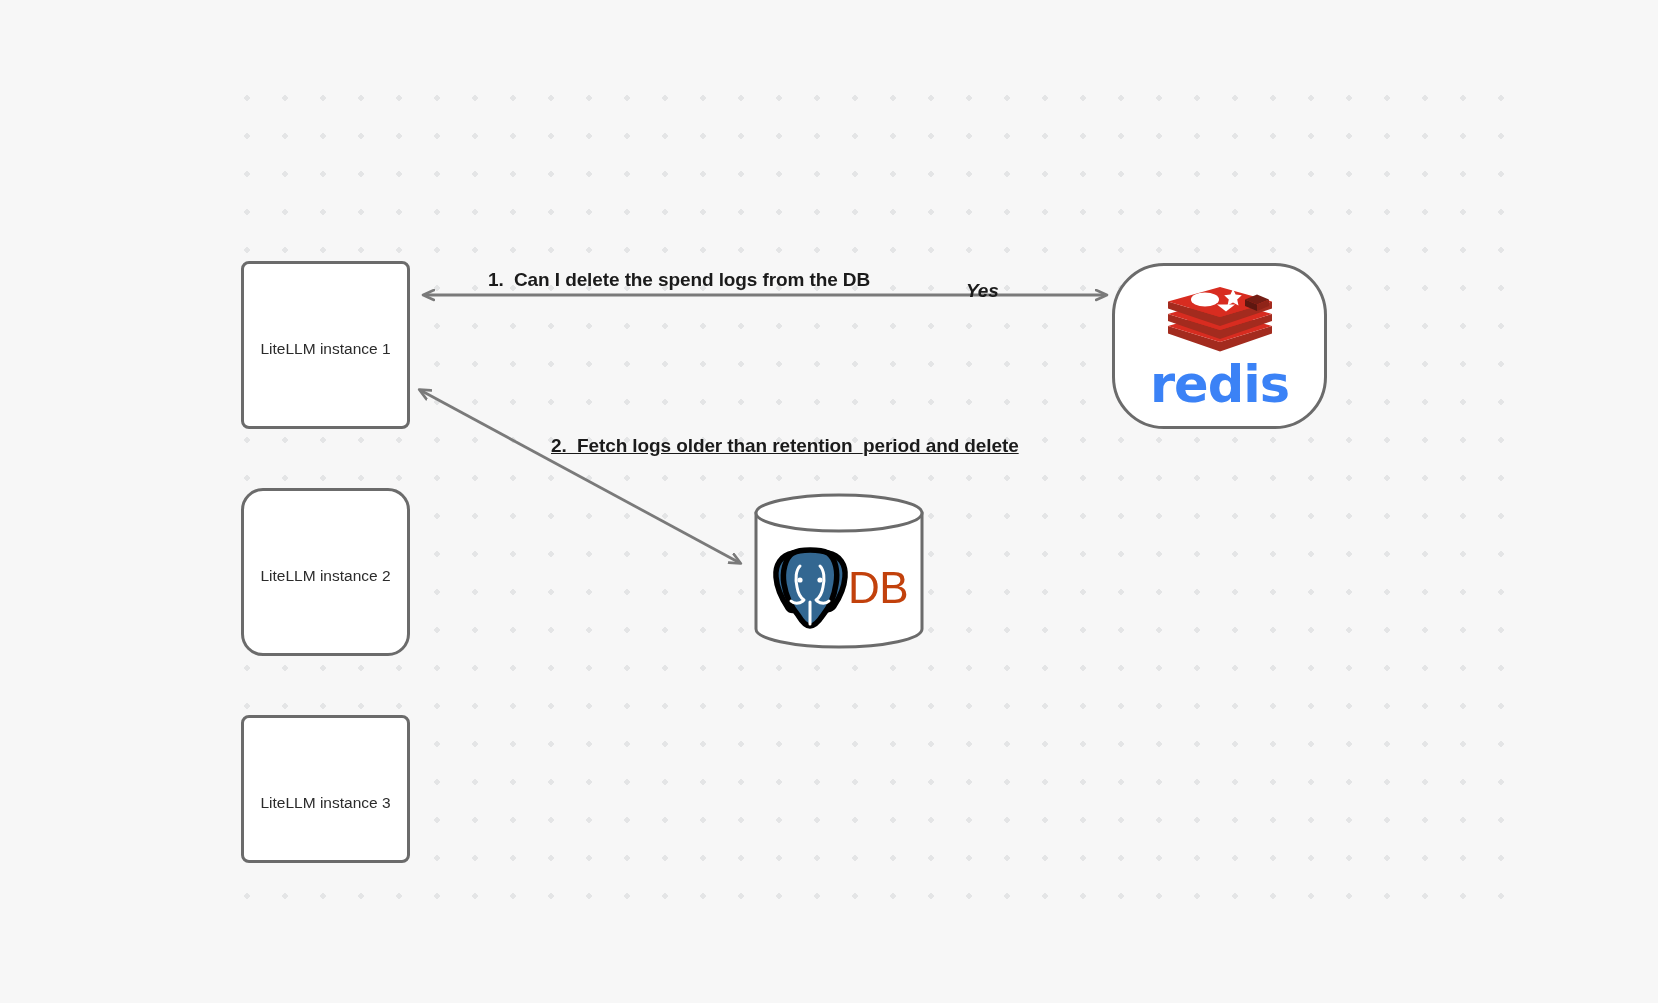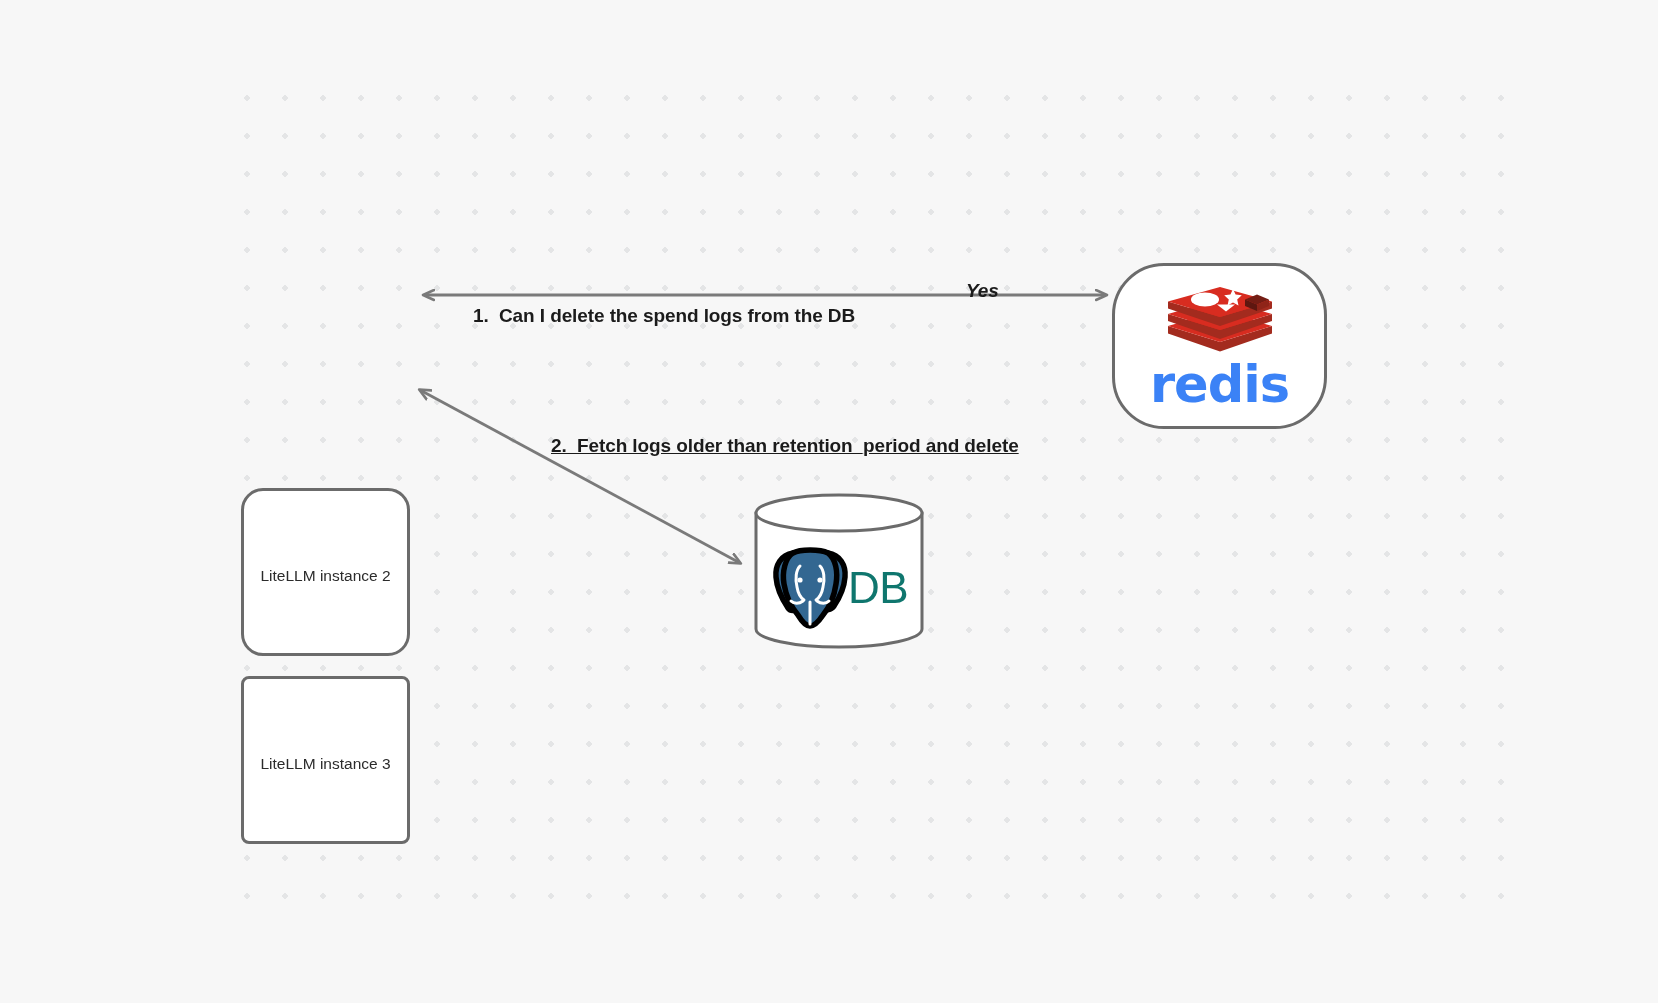--- a/index.html
+++ b/index.html
@@ -52,21 +52,21 @@
     text-align: center;
     font-size: 15.5px;
     color: #2b2b2b;
     font-family: "Liberation Sans", sans-serif;
   }
 
   #llm1 { left: 241px; top: 261px; width: 169px; height: 168px; }
   #llm1 .node-label { top: 76px; }
   #llm2 { left: 241px; top: 488px; width: 169px; height: 168px; border-radius: 22px; }
   #llm2 .node-label { top: 76px; }
-  #llm3 { left: 241px; top: 676px; width: 169px; height: 168px; }
+  #llm3 { left: 241px; top: 715px; width: 169px; height: 148px; }
   #llm3 .node-label { top: 76px; }
 
   
   #redis-node {
     position: absolute;
     left: 1112px;
     top: 263px;
     width: 215px;
     height: 166px;
     background: #ffffff;
@@ -109,35 +109,35 @@
     display: flex;
     align-items: center;
     justify-content: center;
     padding-top: 34px;
     box-sizing: border-box;
   }
   #db-text {
     font-family: "Liberation Sans", sans-serif;
     font-size: 44px;
     font-weight: 400;
-    color: #0f766e;
+    color: #c2410c;
     letter-spacing: -0.5px;
     margin-left: -2px;
   }
 
   .edge-label {
     position: absolute;
     font-family: "Liberation Sans", sans-serif;
     font-size: 19px;
     font-weight: bold;
     color: #1b1b1b;
     white-space: pre;
     letter-spacing: -0.1px;
   }
-  #label-1 { left: 473px; top: 269px; margin-top: 36px; }
+  #label-1 { left: 488px; top: 269px; }
   #label-yes { left: 966px; top: 280px; font-style: italic; }
   #label-2 { left: 551px; top: 435px; text-decoration: underline; }
 </style>
 </head>
 <body>
 
 <div id="canvas">
 
   <div id="grid"></div>
 
@@ -153,20 +153,23 @@
 
     <g>
       <line x1="424" y1="295" x2="1106" y2="295" stroke="#7a7a7a" stroke-width="2.8" marker-start="url(#arrow-left)" marker-end="url(#arrow-right)"></line>
     </g>
 
     <g>
       <line x1="420" y1="390" x2="740" y2="563" stroke="#7a7a7a" stroke-width="2.8" marker-start="url(#arrow-left)" marker-end="url(#arrow-right)"></line>
     </g>
   </svg>
 
+  <div class="node-box" id="llm1">
+    <span class="node-label">LiteLLM instance 1</span>
+  </div>
 
   <div class="node-box" id="llm2">
     <span class="node-label">LiteLLM instance 2</span>
   </div>
 
   <div class="node-box" id="llm3">
     <span class="node-label">LiteLLM instance 3</span>
   </div>
 
   <div id="redis-node">

